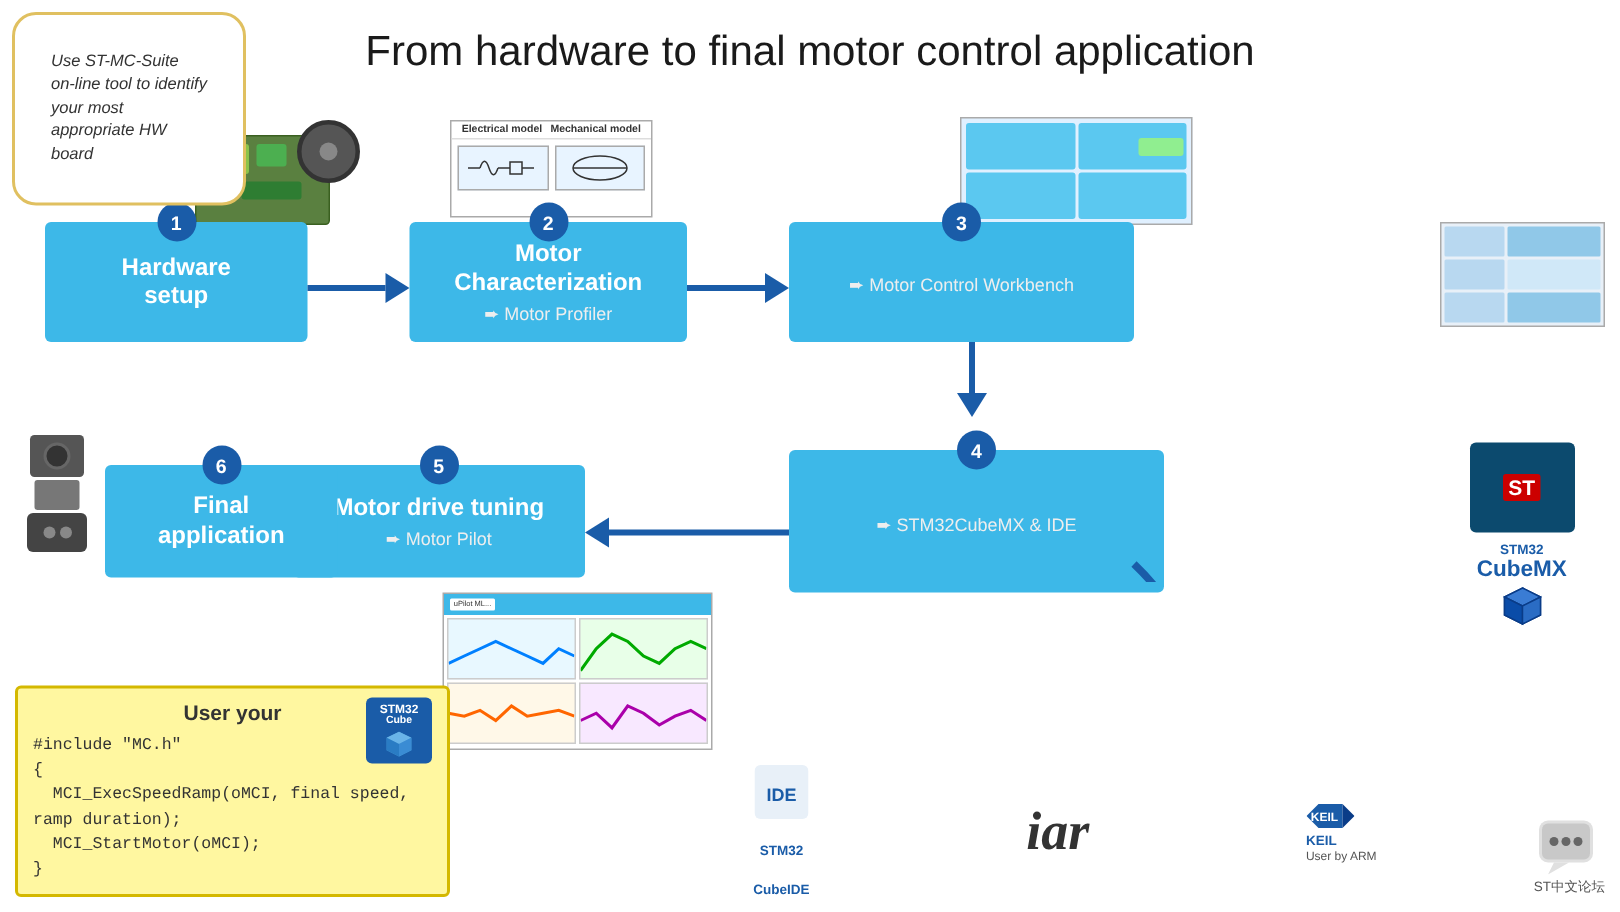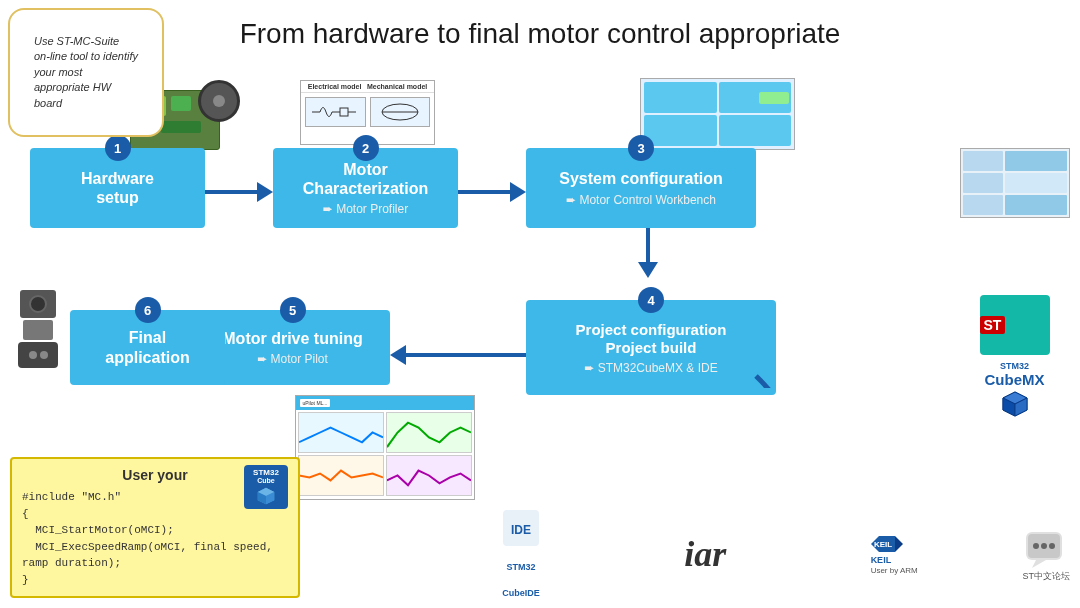--- a/index.html
+++ b/index.html
@@ -147,24 +147,24 @@
       width: 0;
       height: 0;
       border-left: 10px solid transparent;
       border-right: 10px solid transparent;
       border-top: 16px solid #1a5ca8;
       flex-shrink: 0;
     }
 
     
     .stm32-chip {
-      background: #14b8a6;
+      background: #0c4a6e;
       display: flex;
       flex-direction: column;
-      align-items: flex-start;
+      align-items: center;
       justify-content: center;
       color: #fff;
       font-size: 22px;
       font-weight: bold;
       border-radius: 4px;
     }
 
     
     .stm32-badge-small {
       position: absolute;
@@ -188,21 +188,21 @@
       font-weight: bold;
       color: #fff;
       background: #c00;
       padding: 1px 4px;
       border-radius: 2px;
     }
   </style>
 </head>
 <body>
 
-<div class="main-title">From hardware to final motor control appropriate</div>
+<div class="main-title">From hardware to final motor control application</div>
 
 <div class="callout-box">Use ST-MC-Suite on-line tool to identify your most appropriate HW board</div>
 
 <div style="position:absolute; top:80px; left:130px; width:110px; height:80px;">
 
   <div style="position:absolute; left:0; top:10px; width:90px; height:60px; background:#5a8040; border-radius:3px; border:1px solid #3a6020;">
     <div style="position:absolute; top:5px; left:5px; width:30px; height:20px; background:#8bc34a; border-radius:2px;"></div>
     <div style="position:absolute; top:5px; left:40px; width:20px; height:15px; background:#4caf50; border-radius:2px;"></div>
     <div style="position:absolute; top:30px; left:8px; width:15px; height:15px; background:#388e3c; border-radius:50%;"></div>
     <div style="position:absolute; top:30px; left:30px; width:40px; height:12px; background:#2e7d32; border-radius:2px;"></div>
@@ -262,21 +262,20 @@
   <div style="background:#5bc8f0; border-radius:2px;"></div>
   <div style="background:#5bc8f0; border-radius:2px; display:flex; align-items:center; justify-content:flex-end; padding:2px;">
       <div style="width:30px; height:12px; background:#90ee90; border-radius:2px;"></div>
     </div>
   <div style="background:#5bc8f0; border-radius:2px;"></div>
   <div style="background:#5bc8f0; border-radius:2px;"></div>
 </div>
 
 <div class="step-box blue" style="position:absolute; top:148px; left:526px; width:230px; height:80px;">
   <div class="step-badge">3</div>
-  <div class="step-title">System configuration</div>
   <div class="step-subtitle">➨ Motor Control Workbench</div>
 </div>
 
 <div class="arrow-v" style="top:228px; left:638px; height:50px;">
   <div class="arrow-v-line" style="height:34px;"></div>
   <div class="arrow-v-head"></div>
 </div>
 
 <div style="position:absolute; top:148px; right:8px; width:115px; display:flex; flex-direction:column; align-items:center; gap:4px;">
 
@@ -285,21 +284,20 @@
     <div style="background:#90c8e8; border-radius:1px;"></div>
     <div style="background:#b8d8f0; border-radius:1px;"></div>
     <div style="background:#d0e8f8; border-radius:1px;"></div>
     <div style="background:#b8d8f0; border-radius:1px;"></div>
     <div style="background:#90c8e8; border-radius:1px;"></div>
   </div>
 </div>
 
 <div class="step-box blue" style="position:absolute; top:300px; left:526px; width:250px; height:95px;">
   <div class="step-badge">4</div>
-  <div class="step-title" style="font-size:15px;">Project configuration<br>Project build</div>
   <div class="step-subtitle">➨ STM32CubeMX  &amp;  IDE</div>
 </div>
 
 <div style="position:absolute; top:295px; right:8px; width:115px; display:flex; flex-direction:column; align-items:center; gap:6px;">
 
   <div class="stm32-chip" style="width:70px; height:60px;">
     <div class="st-text-badge">ST</div>
   </div>
 
   <div style="display:flex; flex-direction:column; align-items:center;">
@@ -398,22 +396,22 @@
     <svg width="22" height="22" viewBox="0 0 32 32" style="margin-top:1px;">
       <polygon points="16,4 28,10 28,22 16,28 4,22 4,10" fill="#4a9cd4"></polygon>
       <polygon points="16,4 28,10 16,16 4,10" fill="#6ab4e8"></polygon>
       <polygon points="4,10 16,16 16,28 4,22" fill="#2a7cc4"></polygon>
       <polygon points="28,10 16,16 16,28 28,22" fill="#3a8cd4"></polygon>
     </svg>
   </div>
   <div class="user-code-content">
     <div>#include "MC.h"</div>
     <div>{</div>
+    <div>&nbsp;&nbsp;MCI_ExecSpeedRamp(oMCI,  final speed, ramp duration);</div>
     <div>&nbsp;&nbsp;MCI_StartMotor(oMCI);</div>
-    <div>&nbsp;&nbsp;MCI_ExecSpeedRamp(oMCI,  final speed, ramp duration);</div>
     <div>}</div>
   </div>
 </div>
 
 <div style="position:absolute; bottom:10px; left:430px; right:90px; display:flex; align-items:center; justify-content:space-around;">
 
   <div style="display:flex; flex-direction:column; align-items:center; gap:16px;">
     <div style="display:flex; gap:3px; align-items:center;">
       <svg width="36" height="36" viewBox="0 0 36 36">
         <rect width="36" height="36" rx="4" fill="#e8f0f8"></rect>
@@ -433,21 +431,21 @@
         <polygon points="0,10 10,0 30,0 30,20 10,20" fill="#1a5ca8"></polygon>
         <polygon points="30,0 40,10 30,20" fill="#0a3c88"></polygon>
         <text x="15" y="14" font-size="10" font-weight="bold" fill="#fff" text-anchor="middle">KEIL</text>
       </svg>
     </div>
     <div style="font-size:9px; font-weight:bold; color:#1a5ca8;">KEIL</div>
     <div style="font-size:8px; color:#555;">User by ARM</div>
   </div>
 </div>
 
-<div style="position:absolute; bottom:25px; right:10px; display:flex; flex-direction:column; align-items:center; gap:2px;">
+<div style="position:absolute; bottom:10px; right:10px; display:flex; flex-direction:column; align-items:center; gap:2px;">
 
   <svg width="44" height="38" viewBox="0 0 44 38">
     <rect x="2" y="2" width="36" height="28" rx="6" fill="#e0e0e0"></rect>
     <rect x="4" y="4" width="32" height="24" rx="4" fill="#c8c8c8"></rect>
     <polygon points="12,30 8,38 22,30" fill="#e0e0e0"></polygon>
 
     <circle cx="12" cy="16" r="3" fill="#666"></circle>
     <circle cx="20" cy="16" r="3" fill="#666"></circle>
     <circle cx="28" cy="16" r="3" fill="#666"></circle>
   </svg>

